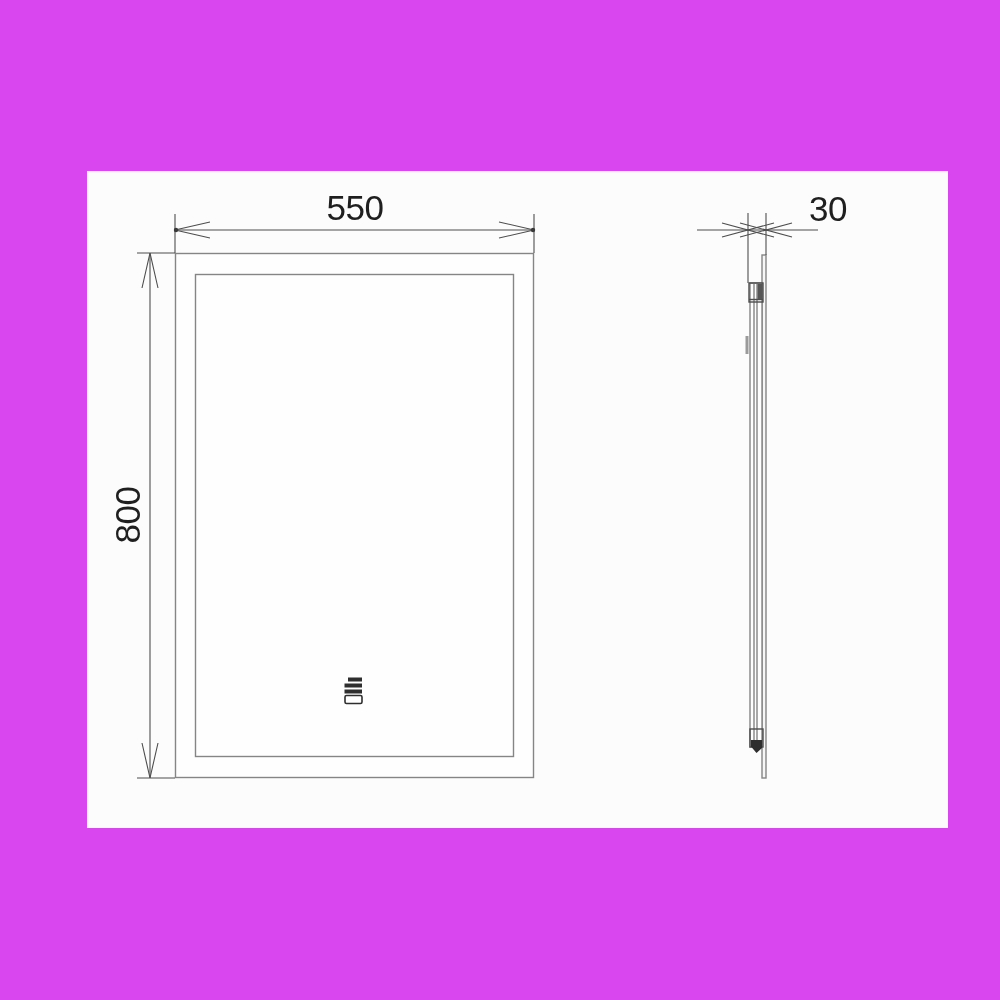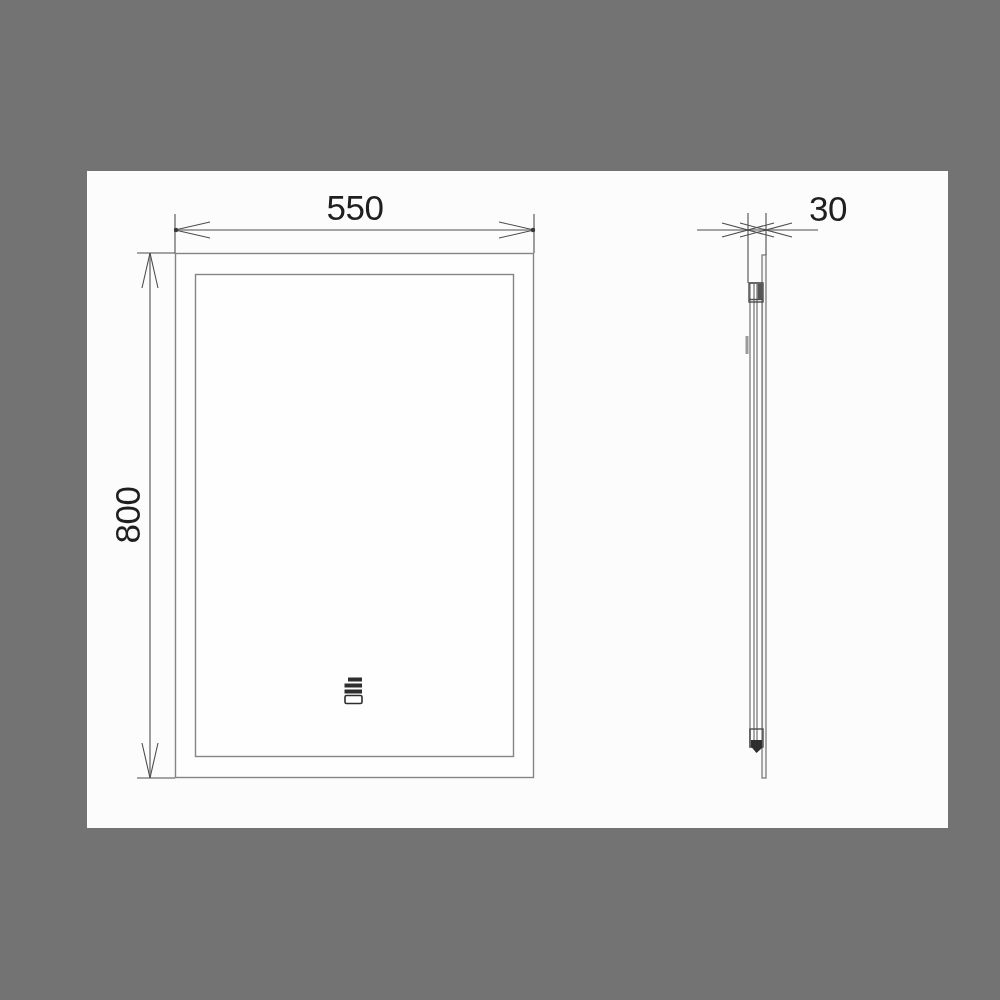--- a/index.html
+++ b/index.html
@@ -1,16 +1,16 @@
 <!DOCTYPE html>
 <html><head>
 <meta charset="utf-8">
 <style>
   html,body{margin:0;padding:0;background:#ffffff;}
-  .stage{position:relative;width:1000px;height:1000px;background:#737373;overflow:hidden;
+  .stage{position:relative;width:1000px;height:1000px;background:#d946ef;overflow:hidden;
          font-family:"Liberation Sans",sans-serif;}
   svg text{font-family:"Liberation Sans",sans-serif;font-size:35px;letter-spacing:-0.5px;fill:#1f1f1f;}
   .obj{stroke:#858585;stroke-width:1.4;fill:none;}
   .objfill{stroke:#858585;stroke-width:1.4;fill:#fefefe;}
   .dim{stroke:#4d4d4d;stroke-width:1.1;fill:none;}
   .dark{fill:#2e2e2e;stroke:none;}
   .canvas-tint{fill:#fcfcfc;stroke:none;}
 </style>
 </head>
 <body>

